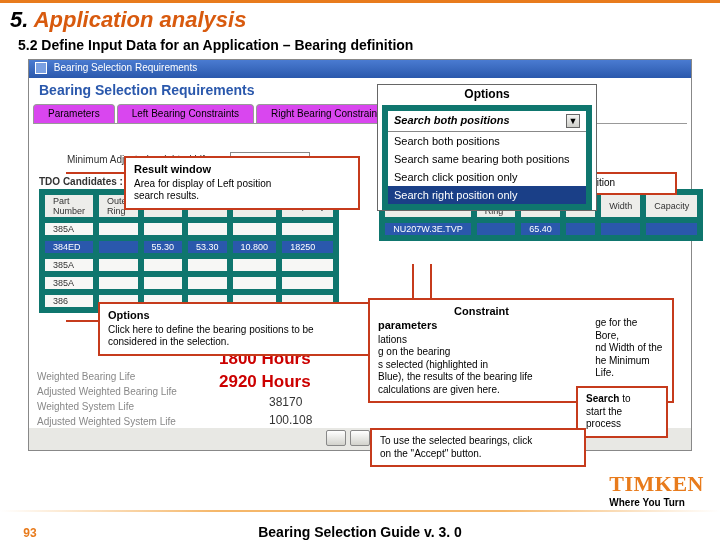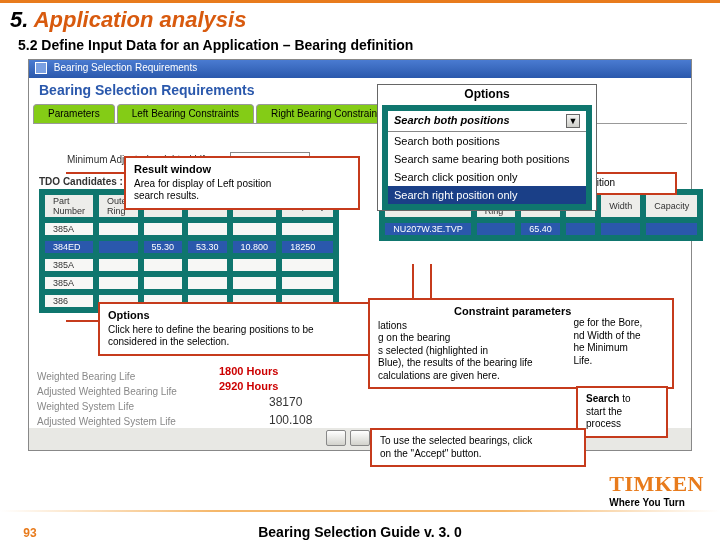--- a/index.html
+++ b/index.html
@@ -6,35 +6,35 @@
   body { width:720px; height:540px; font-family:Arial,Helvetica,sans-serif; background:#fff; position:relative; overflow:hidden; }
   .topbar { height:3px; background:#e87b1c; }
   .title { font-size:22px; font-weight:bold; color:#000; padding:4px 10px 2px; font-style:italic; }
   .orange { color:#d85a0e; }
   .subtitle { font-size:14px; font-weight:bold; color:#000; padding:2px 18px 4px; }
   .app { margin:2px 28px 0; border:1px solid #888; position:relative; height:392px; background:#fff; }
   .apptitlebar { height:18px; background:linear-gradient(#4a7bd1,#2a58ac); color:#fff; font-size:10px; padding:2px 6px; }
   .apptitlebar span.ic { display:inline-block; width:12px; height:12px; background:#7aa0e2; border:1px solid #fff; margin-right:4px; vertical-align:middle; }
   .bigtitle { color:#2a58ac; font-size:14px; font-weight:bold; padding:4px 10px 6px; }
   .tabs { display:flex; gap:0; border-bottom:1px solid #999; height:20px; margin:0 4px; font-size:10px; }
-  .tab { padding:3px 14px; border:1px solid #999; border-bottom:none; background:#84cc16; border-radius:4px 4px 0 0; margin-right:2px; }
+  .tab { padding:3px 14px; border:1px solid #999; border-bottom:none; background:#d946ef; border-radius:4px 4px 0 0; margin-right:2px; }
   .tabpanel { padding:6px 10px; font-size:10px; color:#333; }
   .fieldrow { margin:4px 0; }
   .fieldrow label { display:inline-block; width:160px; color:#333; }
   .fieldrow input { width:80px; height:14px; border:1px solid #888; font-size:10px; }
   .tablehdr { font-size:10px; font-weight:bold; margin:4px 0 2px; }
   .grid { font-size:9px; border-collapse:collapse; }
   .grid th,.grid td { border:6px solid #0f766e; padding:1px 8px; background:#f7f7f5; text-align:left; }
   .grid th { background:#ededea; font-weight:normal; }
   .sel td { background:#2a58ac; color:#fff; }
   .lower { position:absolute; bottom:20px; left:8px; font-size:10px; color:#888; line-height:1.4; }
   .lower div { margin:1px 0; }
   .numcol { position:absolute; bottom:20px; left:240px; font-size:12px; color:#333; line-height:1.4; }
   .numcol div { margin:1px 0; }
-  .redvals { position:absolute; bottom:56px; left:190px; font-size:11px; color:#c00; font-weight:bold; text-align:right; line-height:1.35; }
+  .redvals { position:absolute; bottom:56px; left:190px; font-size:17px; color:#c00; font-weight:bold; text-align:right; line-height:1.35; }
   .buttonbar { position:absolute; bottom:0; left:0; right:0; height:22px; background:#e8e8e4; display:flex; justify-content:center; gap:4px; padding-top:2px; }
   .btn { width:20px; height:16px; border:1px solid #888; background:linear-gradient(#fff,#d2d2cc); border-radius:2px; }
   .callout { position:absolute; background:#fff; border:2px solid #c63b1c; padding:5px 8px; font-size:10px; color:#000; line-height:1.25; z-index:20; }
   .callout .ct { font-weight:bold; margin-bottom:1px; font-size:11px; }
   .dropdown { position:absolute; background:#fff; border:1px solid #666; font-size:11px; z-index:25; width:220px; }
   .dropdown .lbl { font-weight:bold; font-size:12px; padding:2px 0 4px; text-align:center; }
   .dropdown .dd { border:6px solid #0f766e; margin:0 4px; }
   .dropdown .dd .top { padding:3px 6px; font-weight:bold; font-style:italic; border-bottom:1px solid #888; display:flex; justify-content:space-between; }
   .dropdown .dd .arrow { width:14px; height:14px; border:1px solid #666; background:linear-gradient(#f4f4f2,#cfcfca); text-align:center; font-size:9px; line-height:13px; }
   .dropdown .opt { padding:3px 6px; }
@@ -197,21 +197,21 @@
 </div>
 <div class="callout" style="left:567px;top:172px;width:110px;padding:3px 6px;">
   <span>: position</span>
 </div>
 <div class="callout" style="left:98px;top:302px;width:310px;">
   <div class="ct">Options</div>
   <div>Click here to define the bearing positions to be</div>
   <div>considered in the selection.</div>
 </div>
 <div class="callout" style="left:368px;top:298px;width:306px;">
-  <div style="display:flex;gap:2px;">
+  <div style="display:flex;gap:24px;">
     <div>
       <div class="ct" style="text-indent:76px;">Constraint parameters</div>
       <div>lations</div>
       <div>g on the bearing</div>
       <div>s selected (highlighted in</div>
       <div>Blue), the results of the bearing life</div>
       <div>calculations are given here.</div>
     </div>
     <div style="margin-top:12px;">
       <div>ge for the Bore,</div>

